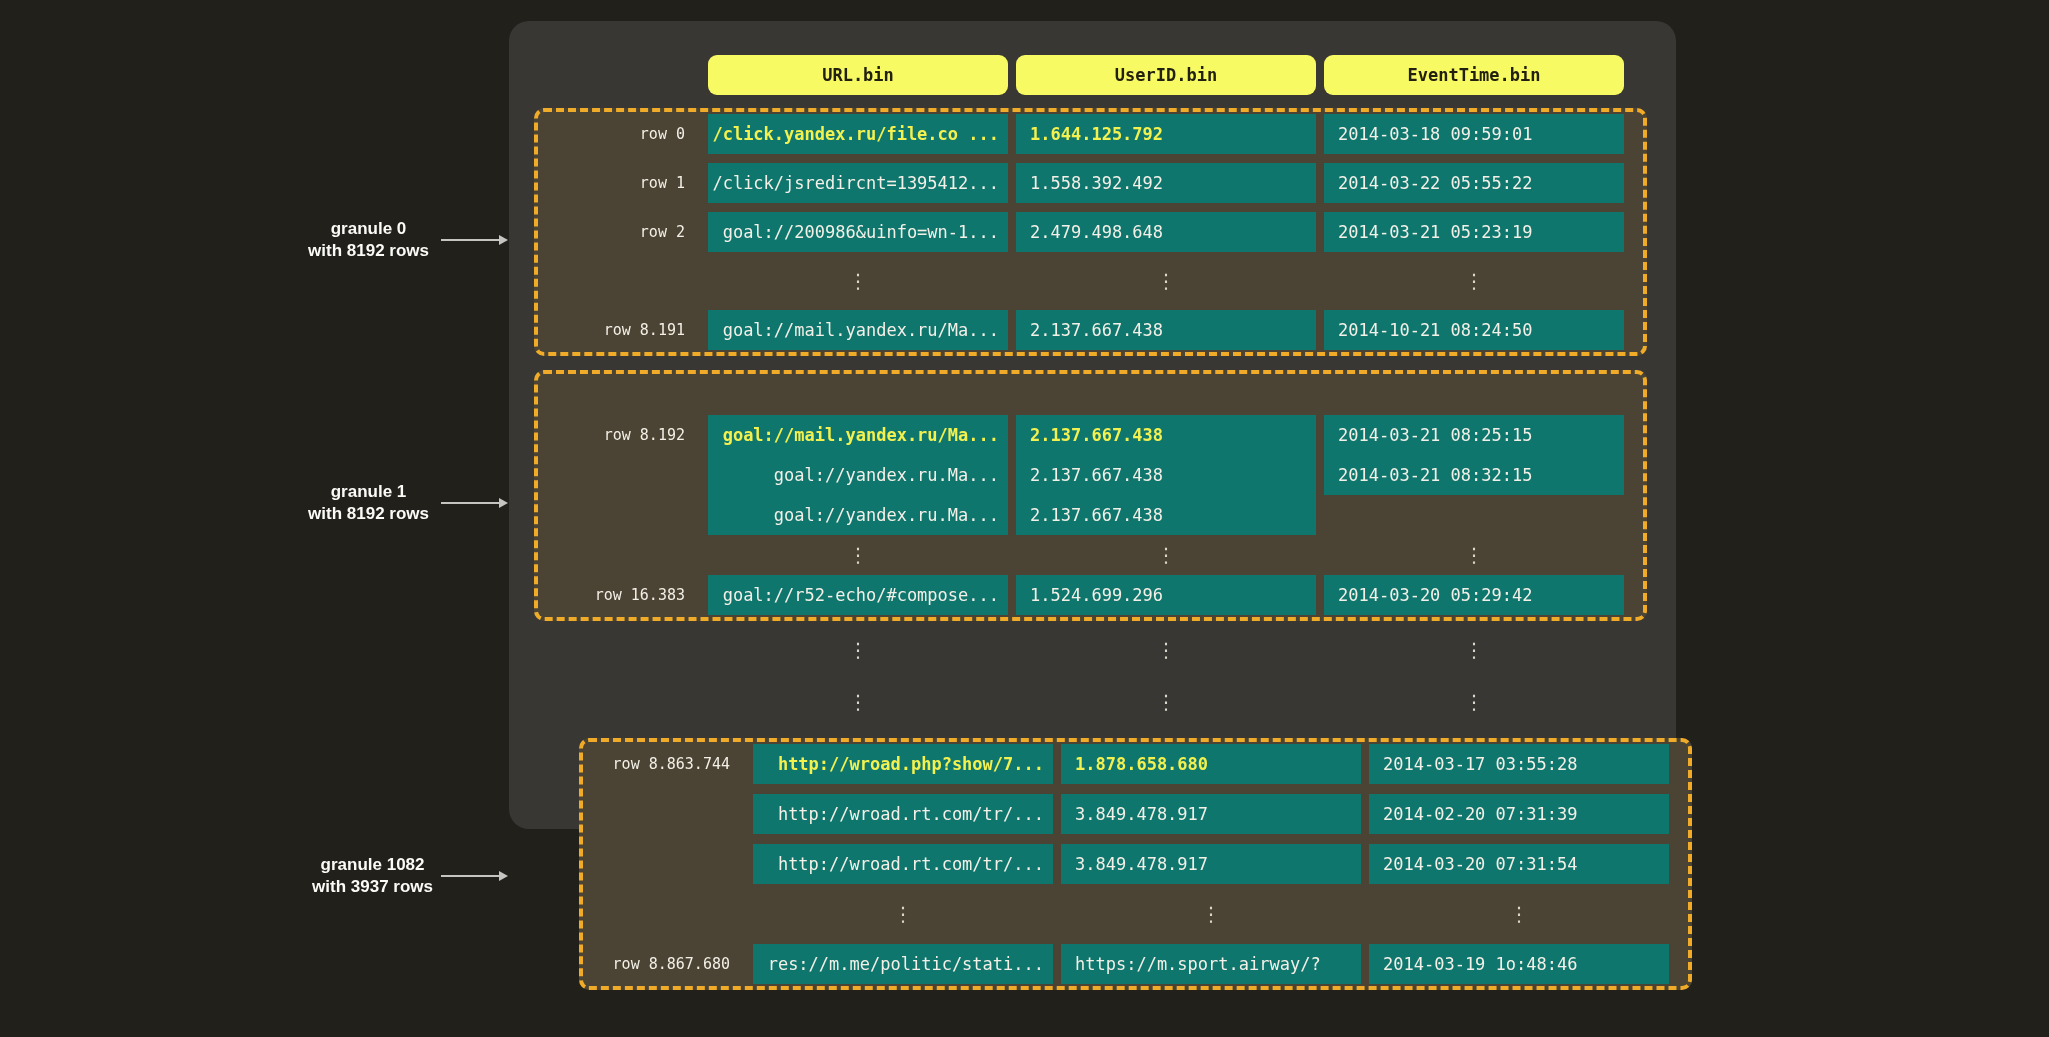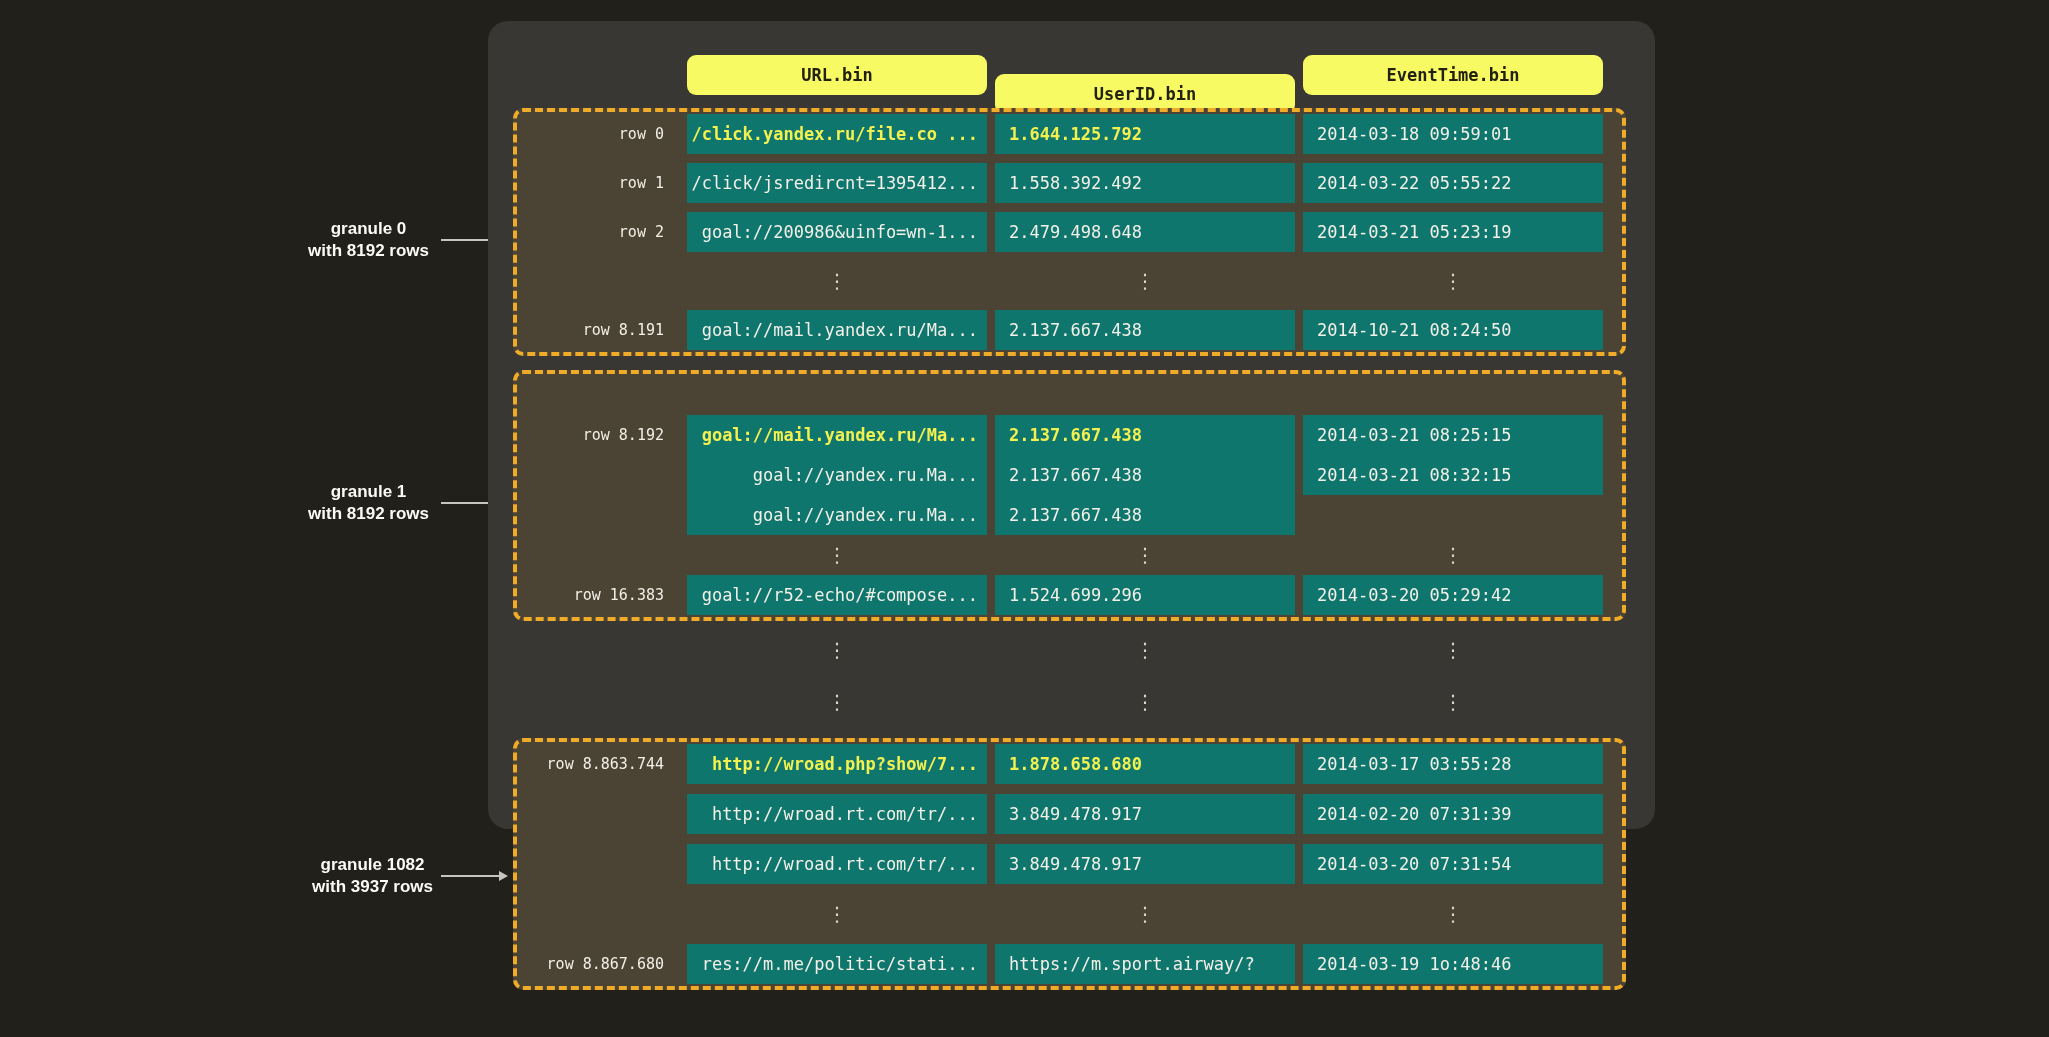--- a/index.html
+++ b/index.html
@@ -7,54 +7,54 @@
   body {
     position:relative;
     background:#21201b;
     overflow:hidden;
     font-family:"DejaVu Sans Mono", monospace;
   }
 
   
   .panel {
     position:absolute;
-    left:488px; top:21px;
+    left:509px; top:21px;
     width:1167px; height:808px;
     background:#393734;
     border-radius:20px;
   }
 
   
   .pill {
     position:absolute; top:34px;
     width:300px; height:40px;
     background:#f8fa63;
     border-radius:9px;
     color:#22210f;
     font:bold 17px "DejaVu Sans Mono", monospace;
     display:flex; align-items:center; justify-content:center;
   }
   .pill.c1 { left:199px; }
-  .pill.c2 { left:507px;margin-top:19px; }
+  .pill.c2 { left:507px; }
   .pill.c3 { left:815px; }
 
   
   .granule {
     position:absolute; left:25px;
     width:1113px;
     background:#4b4333;
     border:4px dashed #f0ac29;
     border-radius:10px;
     display:flex; flex-direction:column;
     justify-content:space-between;
     padding:2px 0;
   }
   .g0 { top:87px;  height:248px; }
   .g1 { top:349px; height:251px;justify-content:flex-end; }
-  .g2 { top:717px; height:252px; }
+  .g2 { top:717px; height:252px;margin-left:45px; }
 
   
   .row {
     display:grid;
     grid-template-columns:162px 300px 300px 300px;
     column-gap:8px;
     height:40px;
   }
   .rlabel {
     color:#f3f0e7; font-size:15px;

